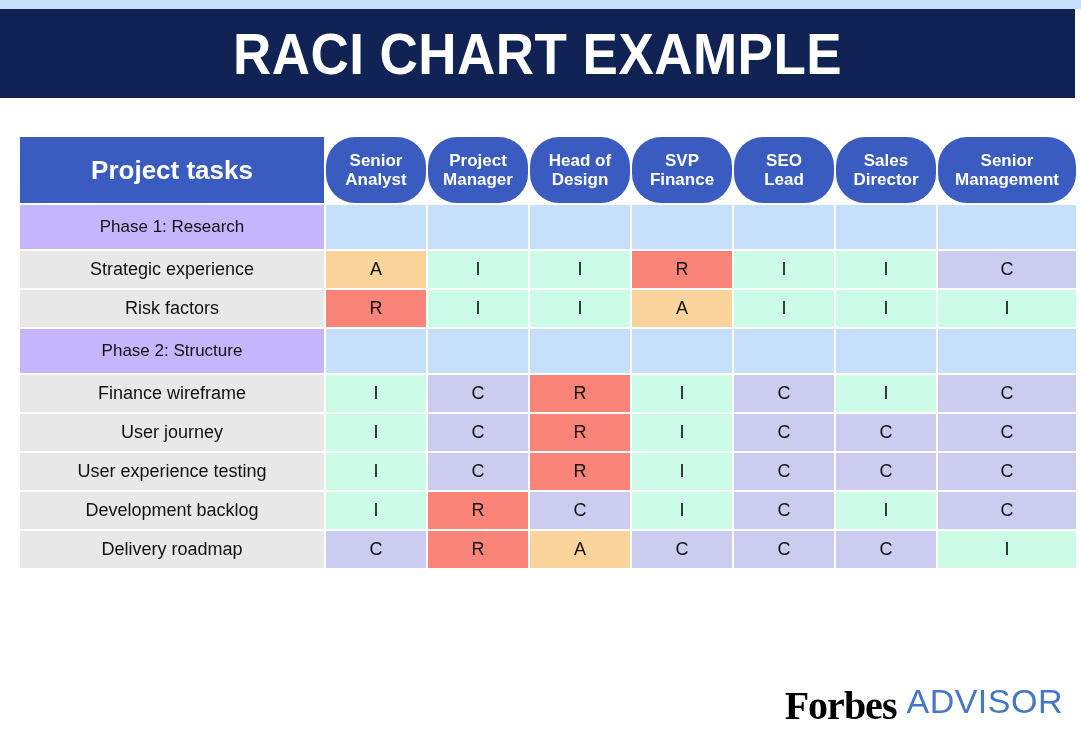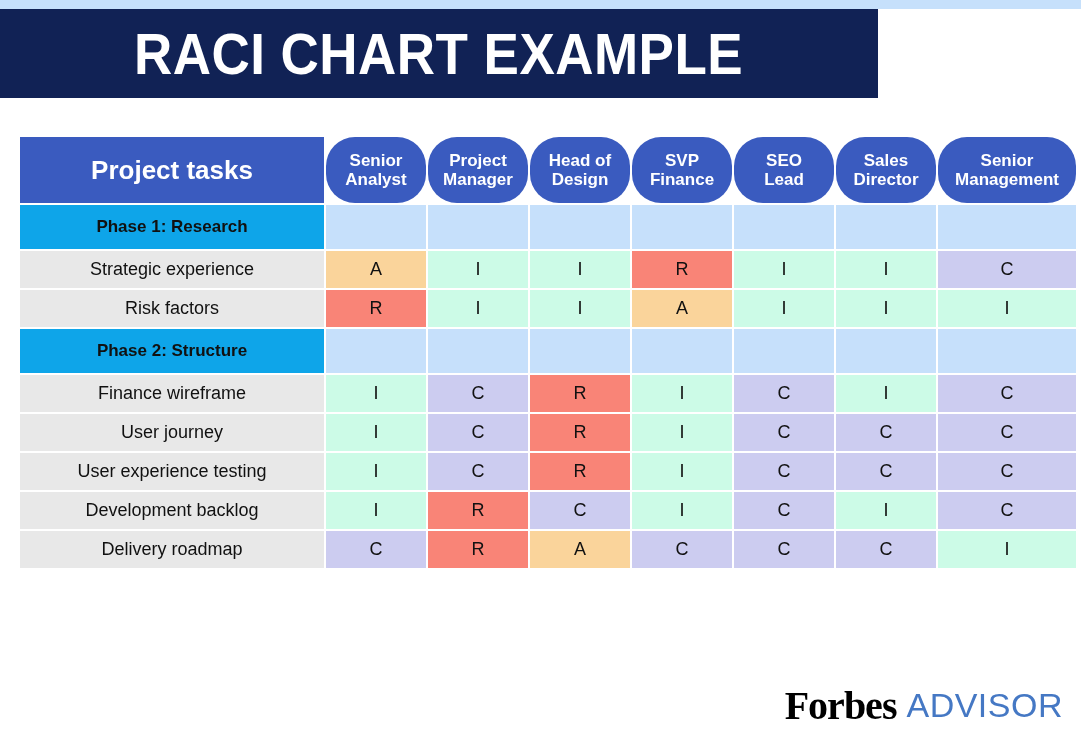--- a/index.html
+++ b/index.html
@@ -10,21 +10,21 @@
     overflow:hidden;
     position:relative;
   }
   
   #top-strip{
     position:absolute;left:0;top:0;width:1081px;height:9px;
     background:#c6e0fb;
   }
   
   #title-banner{
-    position:absolute;left:0;top:9px;width:878px;height:89px;
+    position:absolute;left:0;top:9px;width:1075px;height:89px;
     background:#112255;
     display:flex;align-items:center;justify-content:center;
   }
   #title-text{
     color:#ffffff;
     font-size:57px;
     font-weight:bold;
     letter-spacing:0.5px;
     font-family:"Liberation Sans", sans-serif;
     transform:scaleX(0.93);
@@ -62,24 +62,24 @@
     color:#ffffff;
     font-size:26px;
     font-weight:bold;
     text-align:center;
     height:66px;
   }
   .hdr-line{display:block;}
 
   
   .phase-label{
-    background:#0ea5e9;
+    background:#c4b5fd;
     color:#111111;
     font-size:17px;
-    font-weight:bold;
+    font-weight:normal;
     height:44px;
   }
   .phase-blank{
     background:#c6e0fb;
     height:36px;
   }
 
   
   .task-label{
     background:#e8e8e8;
@@ -96,21 +96,21 @@
   }
   .cell-R{background:#f98477;}
   .cell-A{background:#fad49b;}
   .cell-C{background:#ccccf0;}
   .cell-I{background:#ccfbe7;}
 
   
   #forbes-logo{
     position:absolute;
     right:18px;bottom:16px;
-    display:flex;align-items:center;
+    display:flex;align-items:flex-start;
     white-space:nowrap;
   }
   #forbes-word{
     font-family:"Liberation Serif", serif;
     font-weight:bold;
     font-size:40px;
     color:#000000;
     letter-spacing:-1px;
   }
   #advisor-word{

